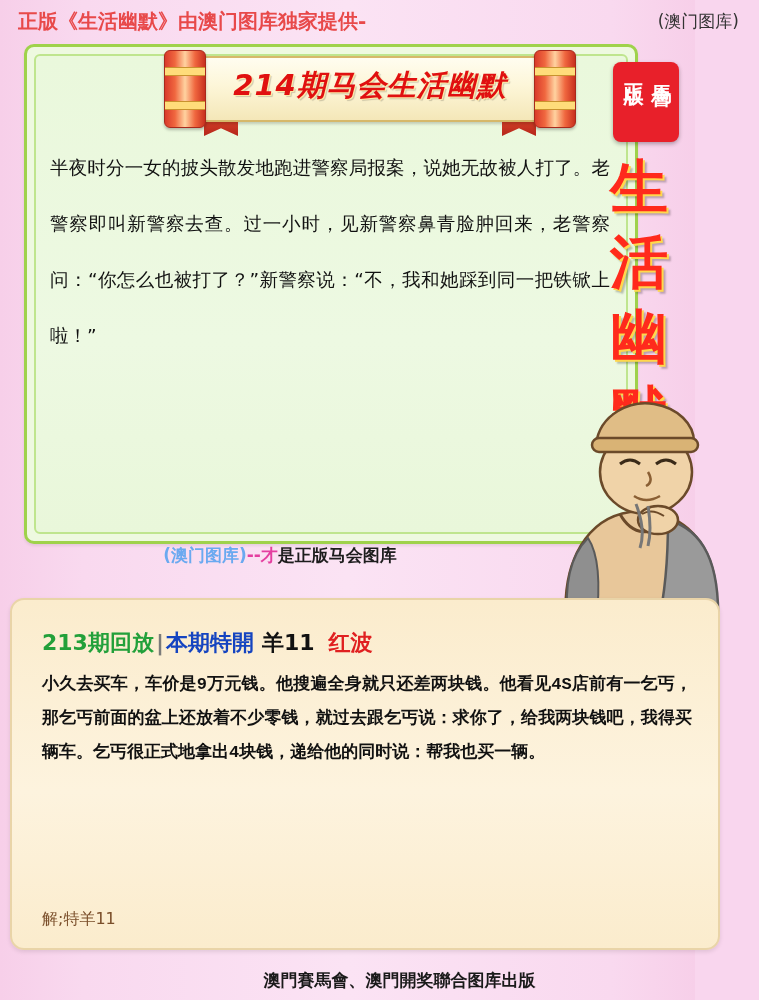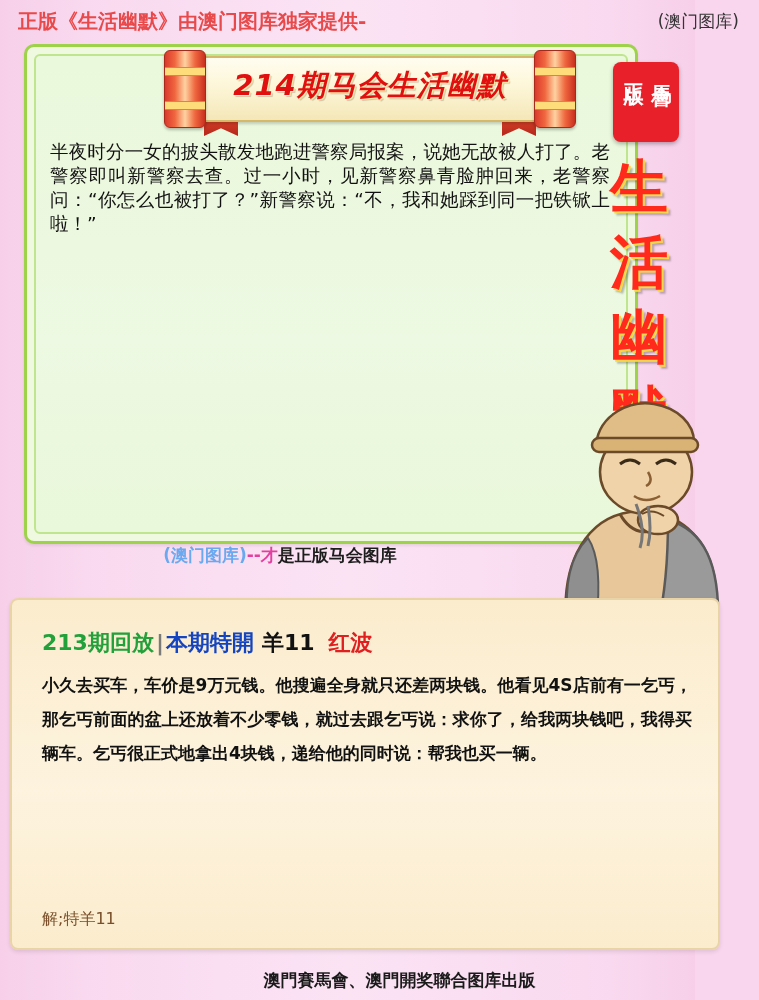--- a/index.html
+++ b/index.html
@@ -130,21 +130,21 @@
   .flap.l { left: 44px; clip-path: polygon(0 0, 100% 0, 100% 100%, 50% 70%, 0 100%); }
   .flap.r { right: 44px; clip-path: polygon(0 0, 100% 0, 100% 100%, 50% 70%, 0 100%); }
 
   
   .joke-text {
     position: absolute;
     left: 50px;
     top: 140px;
     width: 560px;
     font-size: 18.5px;
-    line-height: 24px;
+    line-height: 56px;
     color: #111111;
     font-family: "DejaVu Sans", "Liberation Sans", sans-serif;
     text-align: justify;
   }
 
   
   .stamp {
     position: absolute;
     right: 16px;
     top: 62px;
@@ -212,21 +212,21 @@
 
   
   .beige-panel {
     position: absolute;
     left: 10px;
     top: 598px;
     width: 710px;
     height: 352px;
     background: linear-gradient(to bottom, #fbeccd 0%, #fdf3de 55%, #fbeccd 100%);
     border: 2px solid #e9d4a8;
-    border-radius: 8px;
+    border-radius: 14px;
     box-sizing: border-box;
     box-shadow: 0 2px 4px rgba(0,0,0,0.10);
   }
   .beige-head {
     position: absolute;
     left: 30px; top: 28px;
     font-size: 22px;
     font-weight: bold;
     white-space: nowrap;
   }
@@ -238,20 +238,21 @@
 
   .beige-body {
     position: absolute;
     left: 30px; top: 68px;
     width: 650px;
     font-size: 17px;
     line-height: 34px;
     color: #111111;
     font-weight: bold;
     text-align: justify;
+    font-family: Liberation Mono, monospace;
   }
   .beige-answer {
     position: absolute;
     left: 30px;
     bottom: 18px;
     font-size: 16px;
     color: #7a4e2a;
   }
 
   

